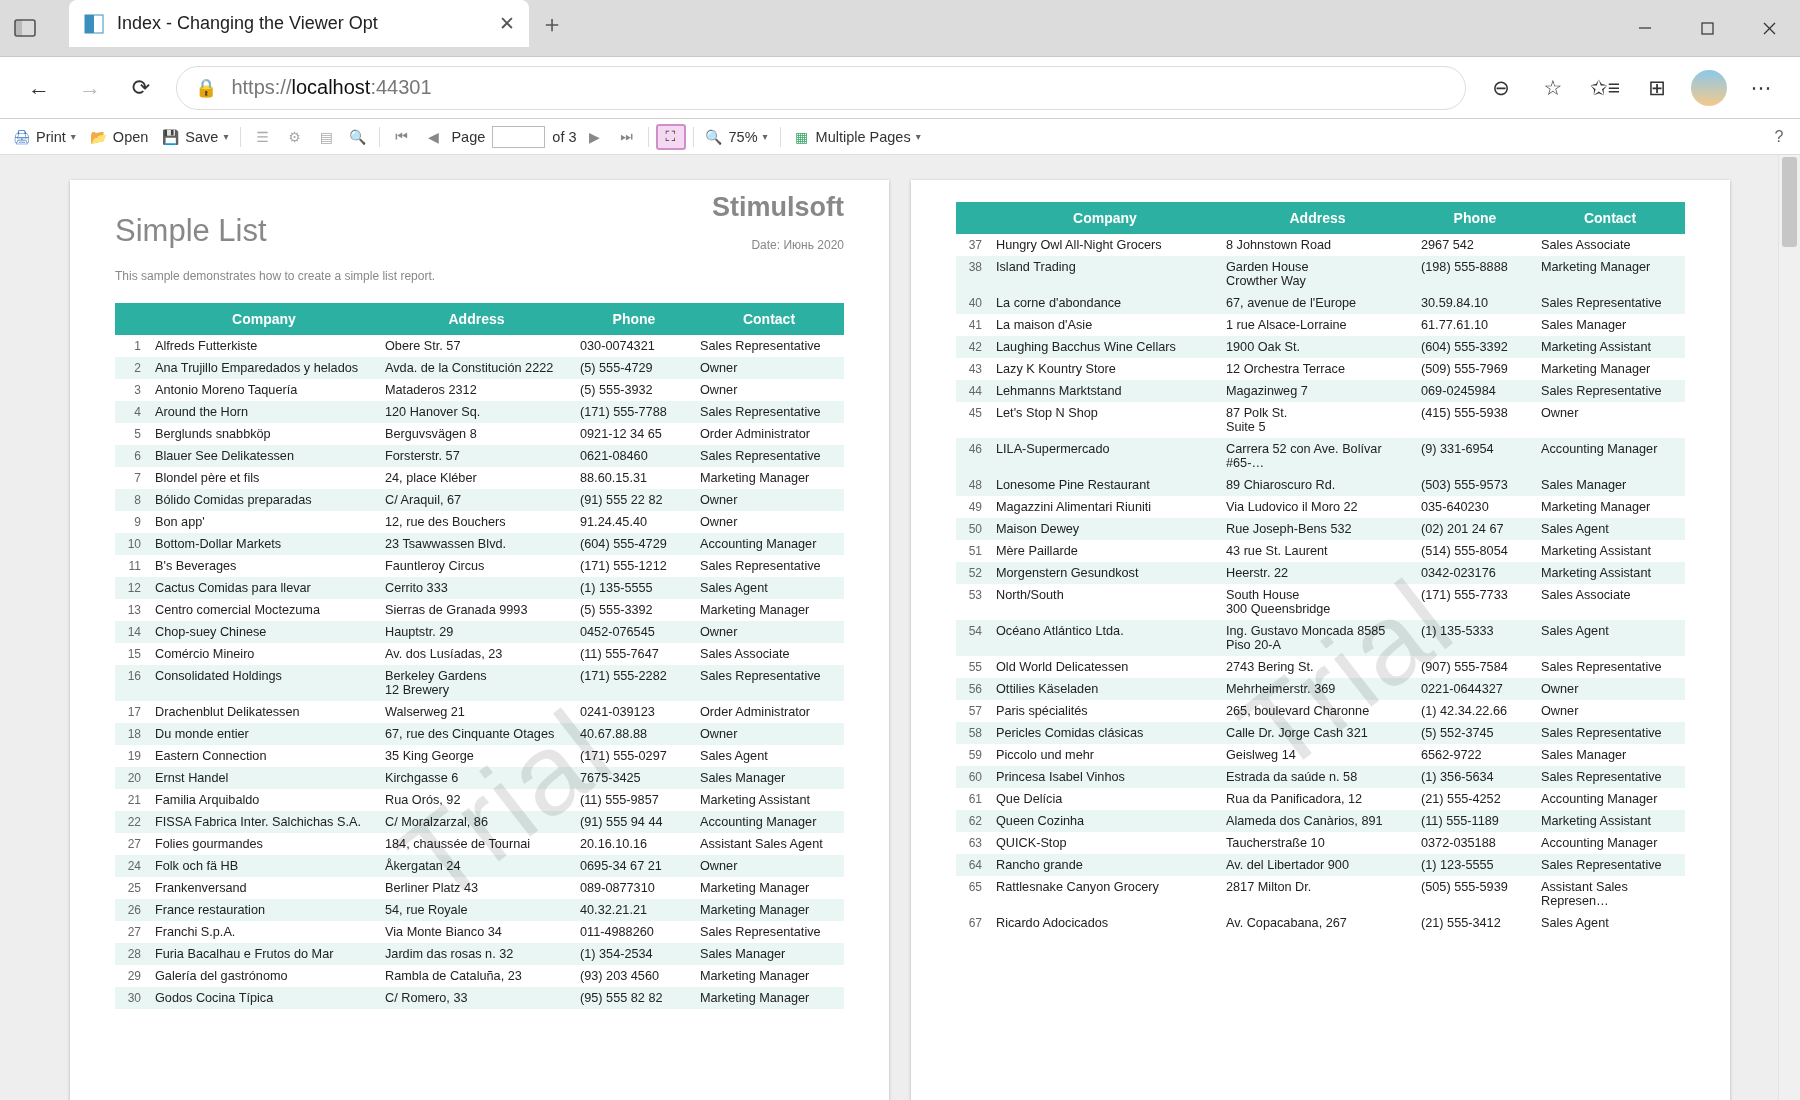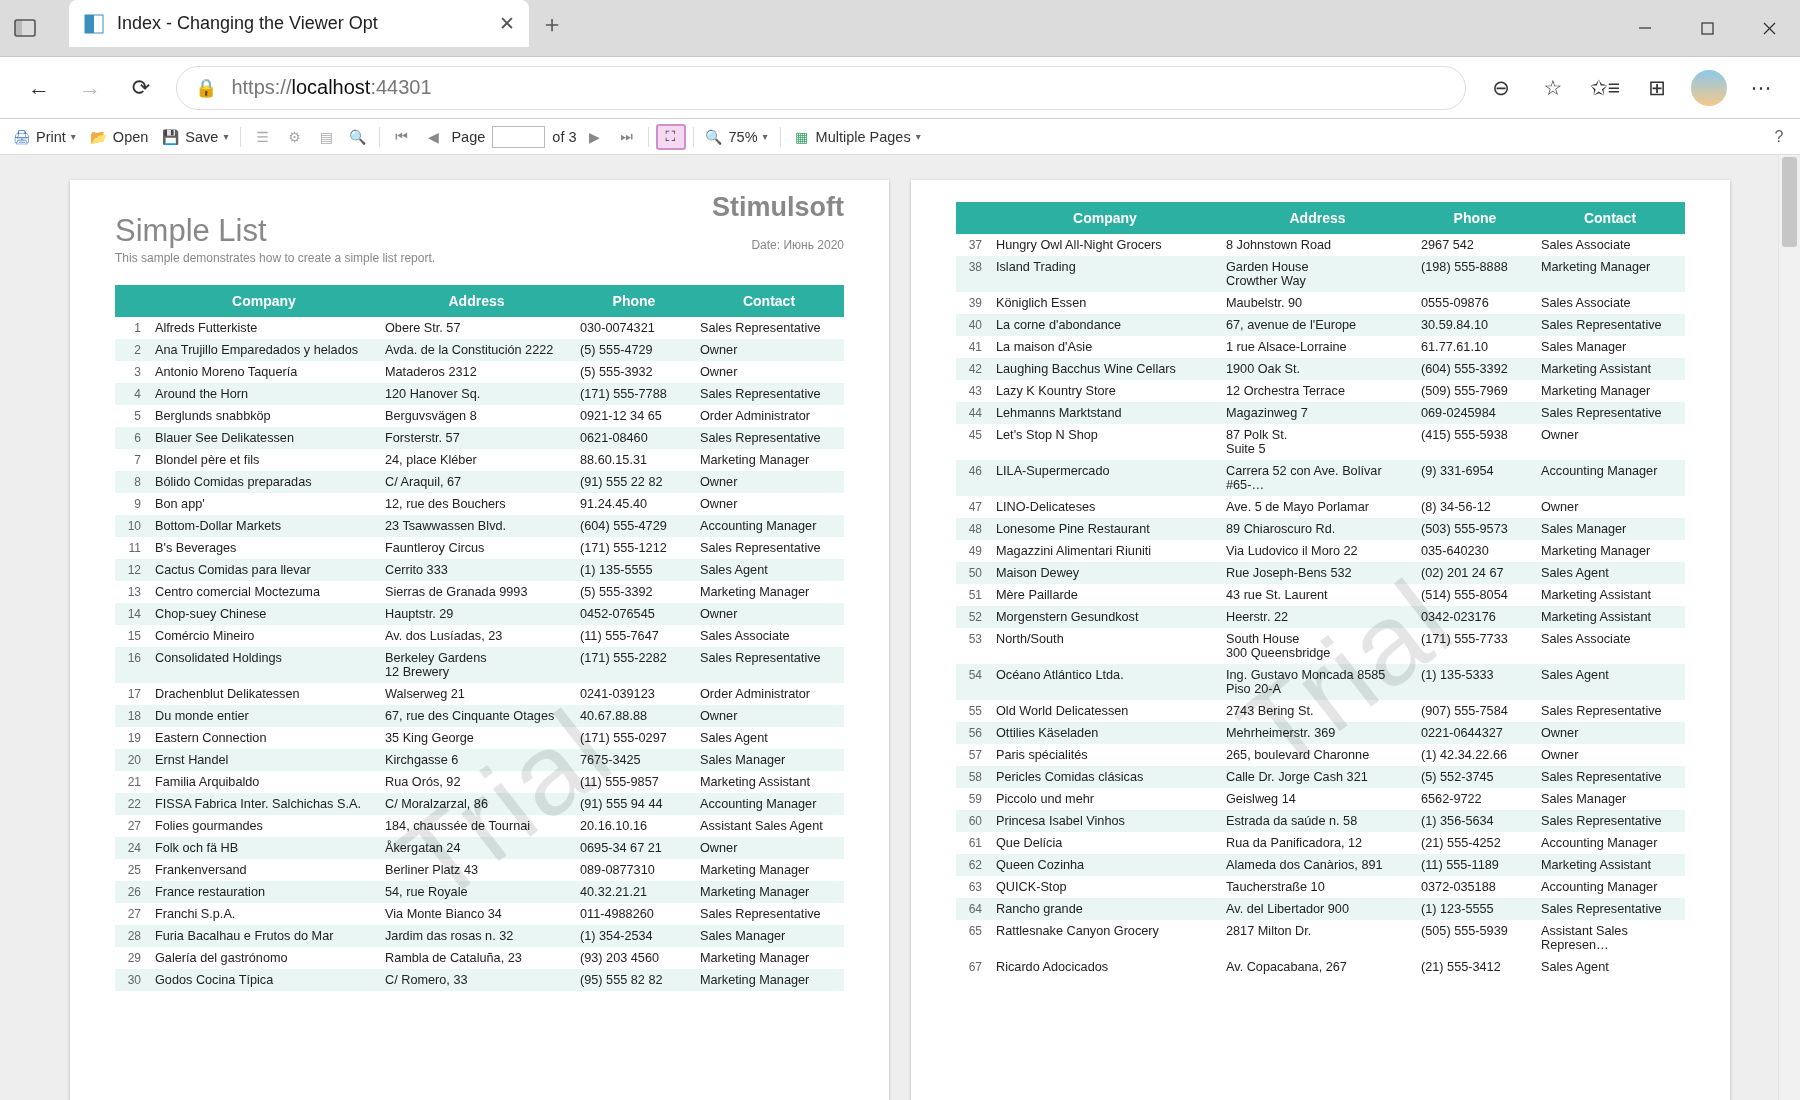--- a/index.html
+++ b/index.html
@@ -44,21 +44,21 @@
 
 
 .viewer{flex:1;background:#eeeeee;position:relative;overflow:auto}
 .scrollv{position:absolute;right:0;top:0;bottom:0;width:22px;background:#f0f0f0;border-left:1px solid #e3e3e3}
 .scrollv .thumb{position:absolute;left:3px;right:3px;top:2px;height:90px;background:#c6c6c6;border-radius:3px}
 .pagestrip{display:flex;gap:22px;padding:25px 70px 0 70px}
 .page{background:#fff;box-shadow:0 1px 3px rgba(0,0,0,.25);width:828px;height:1068px;padding:33px 45px 20px 45px;position:relative;font-size:13.5px;color:#222}
 
 .rtitle{font-size:31px;font-weight:400;color:#888}
 .brand{position:absolute;right:45px;top:12px;font-size:27px;font-weight:600;color:#888}
-.rsub{font-size:12px;color:#888;margin-top:2px}
+.rsub{font-size:12px;color:#888;margin-top:20px}
 .rdate{position:absolute;right:45px;top:58px;font-size:12px;color:#888}
 
 .table{margin-top:20px;width:100%;border-collapse:collapse;table-layout:fixed;font-size:12.7px}
 .table th{background:#2bb0a2;color:#fff;font-weight:600;text-align:center;padding:8px 6px;font-size:14px}
 .table td{padding:4px 6px;vertical-align:top}
 .table .numcol{width:34px;color:#666;text-align:right;padding-right:8px}
 .table .c-company{width:230px}
 .table .c-addr{width:195px}
 .table .c-phone{width:120px}
 .table tr.stripe td{background:#e9f6f4}
@@ -475,27 +475,20 @@
                 <td>2967 542</td>
                 <td>Sales Associate</td>
               </tr>
               <tr class="stripe">
                 <td class="idx numcol">38</td>
                 <td>Island Trading</td>
                 <td>Garden House<br>Crowther Way</td>
                 <td>(198) 555-8888</td>
                 <td>Marketing Manager</td>
               </tr>
-              <tr>
-                <td class="idx numcol">39</td>
-                <td>Königlich Essen</td>
-                <td>Maubelstr. 90</td>
-                <td>0555-09876</td>
-                <td>Sales Associate</td>
-              </tr>
               <tr class="stripe">
                 <td class="idx numcol">40</td>
                 <td>La corne d'abondance</td>
                 <td>67, avenue de l'Europe</td>
                 <td>30.59.84.10</td>
                 <td>Sales Representative</td>
               </tr>
               <tr>
                 <td class="idx numcol">41</td>
                 <td>La maison d'Asie</td>
@@ -531,27 +524,20 @@
                 <td>(415) 555-5938</td>
                 <td>Owner</td>
               </tr>
               <tr class="stripe">
                 <td class="idx numcol">46</td>
                 <td>LILA-Supermercado</td>
                 <td>Carrera 52 con Ave. Bolívar #65-…</td>
                 <td>(9) 331-6954</td>
                 <td>Accounting Manager</td>
               </tr>
-              <tr>
-                <td class="idx numcol">47</td>
-                <td>LINO-Delicateses</td>
-                <td>Ave. 5 de Mayo Porlamar</td>
-                <td>(8) 34-56-12</td>
-                <td>Owner</td>
-              </tr>
               <tr class="stripe">
                 <td class="idx numcol">48</td>
                 <td>Lonesome Pine Restaurant</td>
                 <td>89 Chiaroscuro Rd.</td>
                 <td>(503) 555-9573</td>
                 <td>Sales Manager</td>
               </tr>
               <tr>
                 <td class="idx numcol">49</td>
                 <td>Magazzini Alimentari Riuniti</td>

